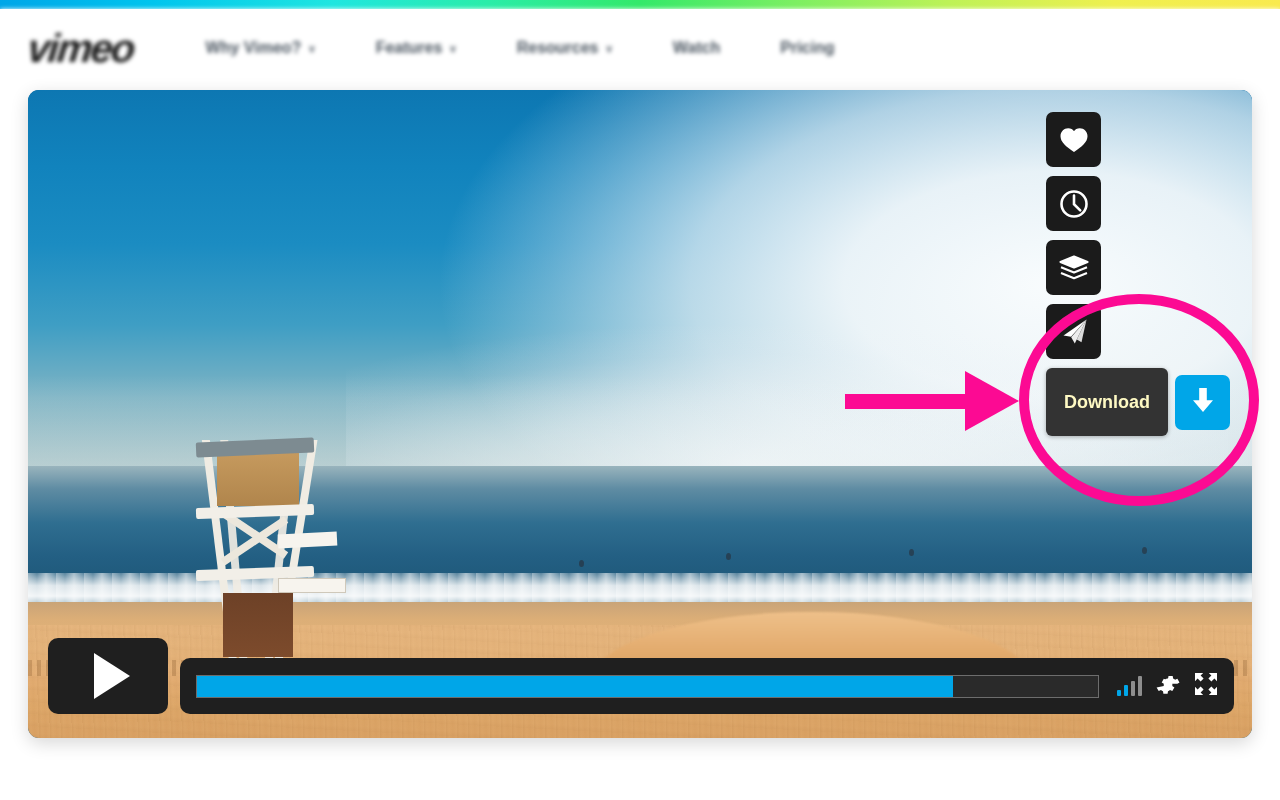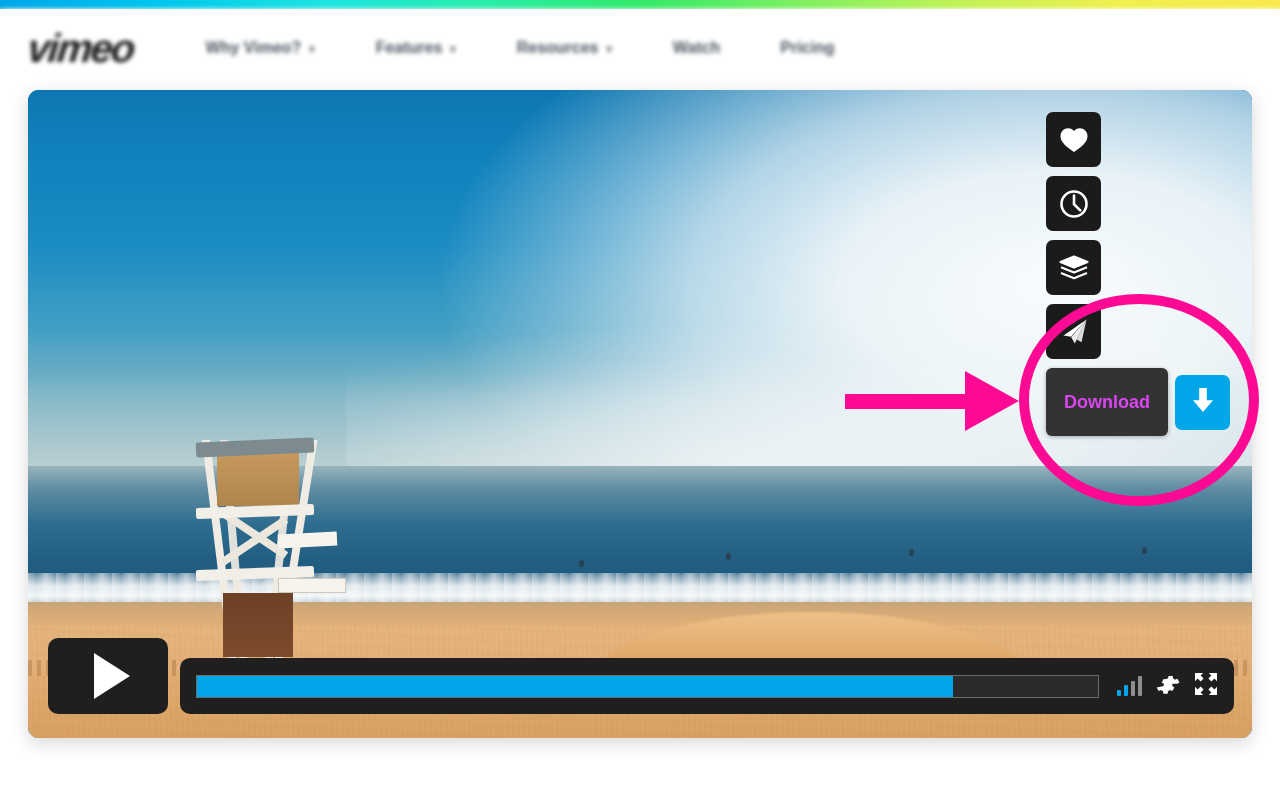--- a/index.html
+++ b/index.html
@@ -355,21 +355,21 @@
   
   .download-row {
     display: flex;
     align-items: center;
     gap: 7px;
     justify-content: flex-end;
   }
 
   .download-tooltip {
     background: #333333;
-    color: #d946ef;
+    color: #fef9c3;
     font-size: 18px;
     font-weight: 700;
     border-radius: 6px;
     padding: 25px 18px;
     line-height: 1;
     white-space: nowrap;
     box-shadow: 0 1px 4px rgba(0,0,0,0.3);
   }
 
   

